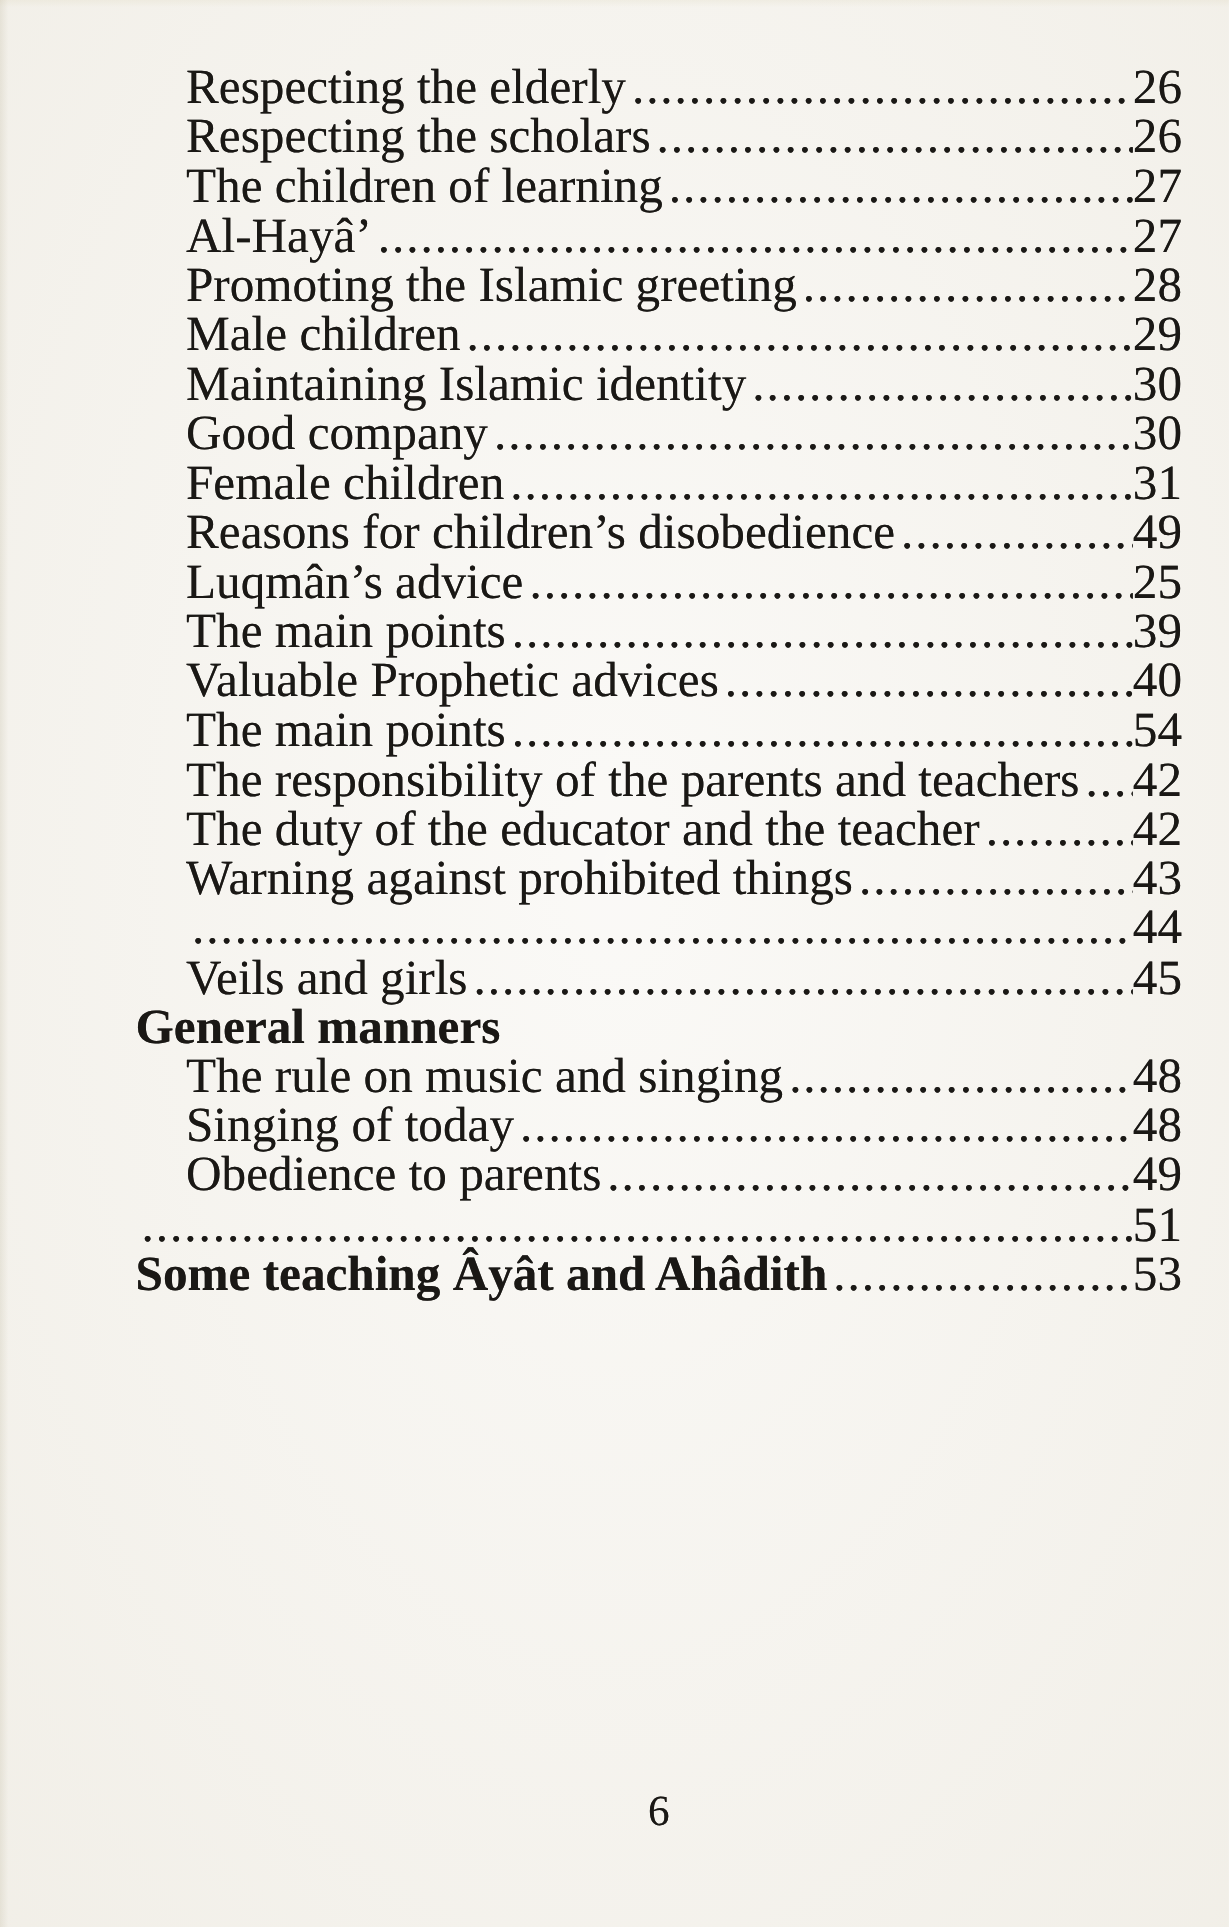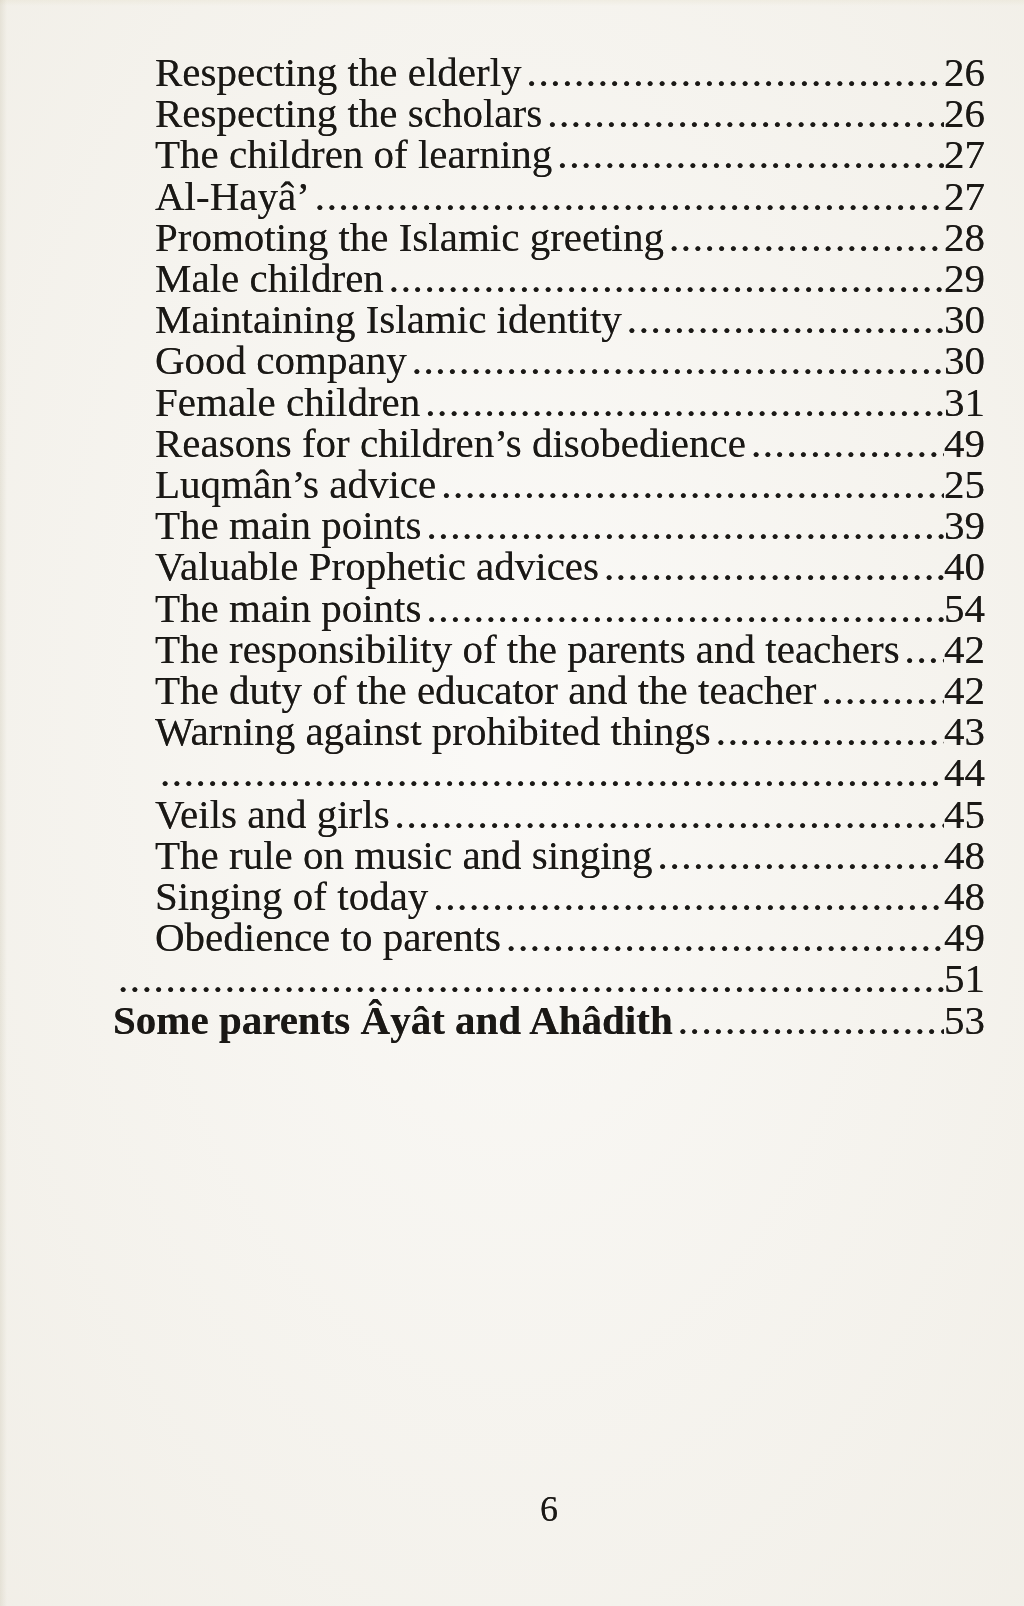--- a/index.html
+++ b/index.html
@@ -163,39 +163,42 @@
     </div>
     <div class="toc-row indent">
       <span class="toc-dots">....................................................................................................................................................................................</span>
       <span class="toc-page-num">44</span>
     </div>
     <div class="toc-row indent">
       <span class="toc-label"><span class="">Veils and girls</span></span>
       <span class="toc-dots">....................................................................................................................................................................................</span>
       <span class="toc-page-num">45</span>
     </div>
+    <div class="toc-row">
+      <span class="toc-label"><span class="seg-bold ">General manners</span></span>
+    </div>
     <div class="toc-row indent">
       <span class="toc-label"><span class="">The rule on music and singing</span></span>
       <span class="toc-dots">....................................................................................................................................................................................</span>
       <span class="toc-page-num">48</span>
     </div>
     <div class="toc-row indent">
       <span class="toc-label"><span class="">Singing of today</span></span>
       <span class="toc-dots">....................................................................................................................................................................................</span>
       <span class="toc-page-num">48</span>
     </div>
     <div class="toc-row indent">
       <span class="toc-label"><span class="">Obedience to parents</span></span>
       <span class="toc-dots">....................................................................................................................................................................................</span>
       <span class="toc-page-num">49</span>
     </div>
     <div class="toc-row">
       <span class="toc-dots">....................................................................................................................................................................................</span>
       <span class="toc-page-num">51</span>
     </div>
     <div class="toc-row">
-      <span class="toc-label"><span class="seg-bold ">Some parents </span><span class="seg-bold seg-italic">Âyât</span><span class="seg-bold "> and </span><span class="seg-bold seg-italic">Ahâdith</span></span>
+      <span class="toc-label"><span class="seg-bold ">Some teaching </span><span class="seg-bold seg-italic">Âyât</span><span class="seg-bold "> and </span><span class="seg-bold seg-italic">Ahâdith</span></span>
       <span class="toc-dots">....................................................................................................................................................................................</span>
       <span class="toc-page-num">53</span>
     </div>
   </div>
 
 <div class="folio">6</div>
 
 </body></html>

